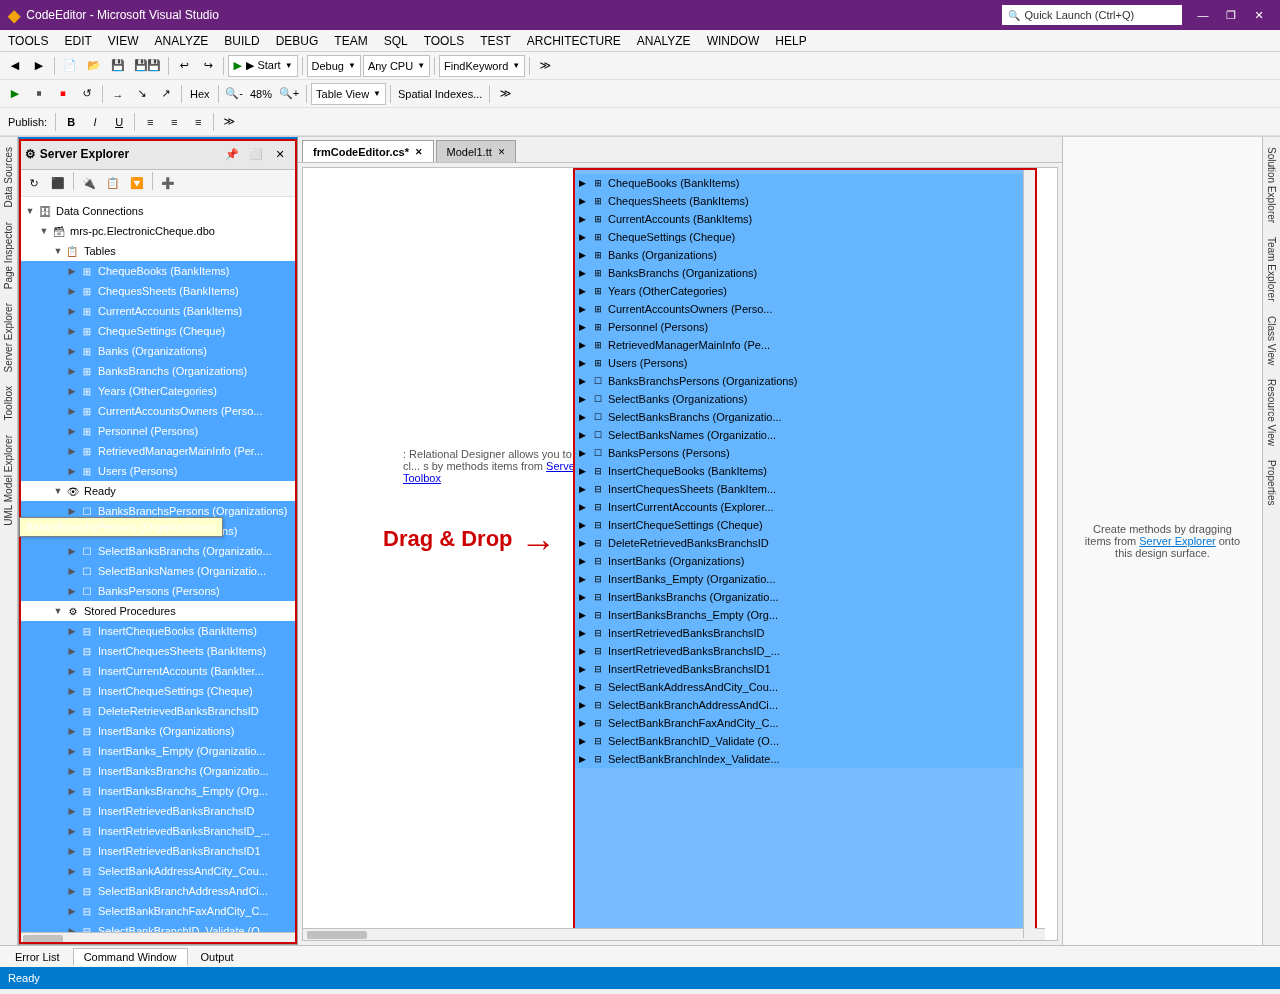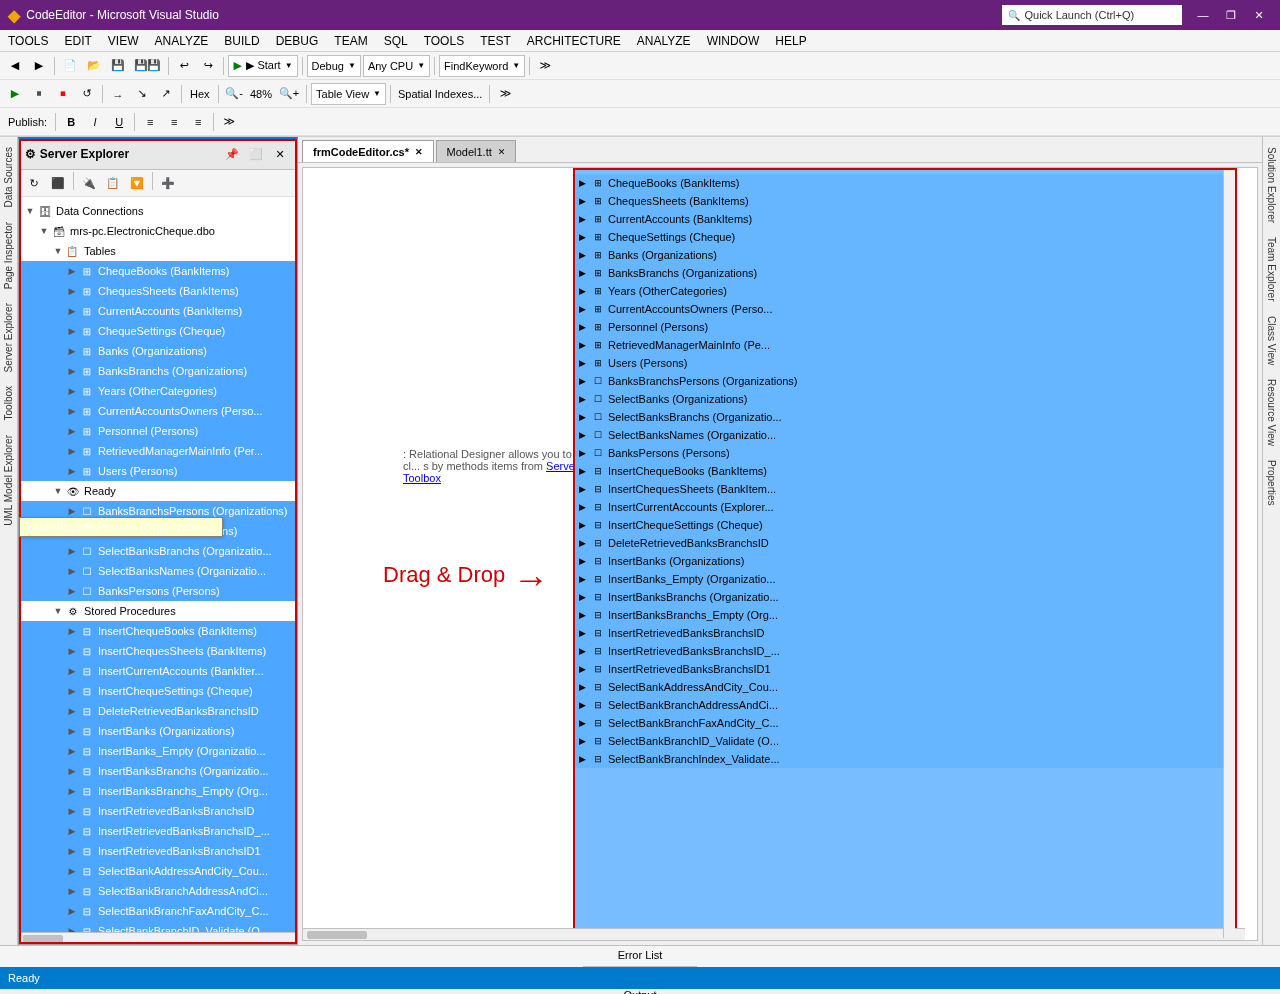--- a/index.html
+++ b/index.html
@@ -451,21 +451,21 @@
     <div class="designer-surface" style="position:relative;">
 
       <div style="position:absolute; top: 280px; left: 100px; font-size:11px; color:#555; max-width:250px;">
         <span>: Relational Designer allows you to visualize data cl...</span>
         <span>s by methods items from</span>
         <a href="#">Server Explorer</a>
         <span>or</span>
         <a href="#">Toolbox</a>
       </div>
 
-      <div class="drag-drop-label" style="position:absolute; top: 386px; left: 80px; font-size:22px; font-weight:normal; color:#cc0000;">
+      <div class="drag-drop-label" style="position:absolute; top: 350px; left: 80px; font-size:22px; font-weight:bold; color:#cc0000;">
         <span>Drag &amp; Drop</span>
         <span class="drag-arrow">→</span>
       </div>
 
       <div style="position:absolute; top: 0; left: 270px; right: 20px; bottom: 0; background: rgba(100,180,255,0.88); border: 2px solid #cc0000; overflow:hidden;">
 
         <div style="position:absolute; right:0; top:0; bottom:0; width:12px; background:#f0f0f0; border-left:1px solid #c0c0c0; z-index:10;"></div>
 
         <div style="padding: 4px 0;">
           <div class="drop-panel-item">
@@ -637,31 +637,38 @@
           </div>
         </div>
       </div>
 
       <div style="position:absolute; bottom:0; left:0; right:12px; height:12px; background:#f0f0f0; border-top:1px solid #c0c0c0;">
         <div style="width:60px; height:8px; background:#c0c0c0; margin:2px 4px; border-radius:2px;"></div>
       </div>
     </div>
   </div>
 
+  <div class="create-methods-panel">
+    <p>
+      <span>Create methods by dragging items from</span>
+      <a href="#">Server Explorer</a>
+      <span>onto this design surface.</span>
+    </p>
+  </div>
 
   <div class="right-tab-strip">
     <div class="right-tab">Solution Explorer</div>
     <div class="right-tab">Team Explorer</div>
     <div class="right-tab">Class View</div>
     <div class="right-tab">Resource View</div>
     <div class="right-tab">Properties</div>
   </div>
 </div>
 
-<div class="bottom-tabs" style="position:relative; bottom: auto; flex-direction: column;">
+<div class="bottom-tabs" style="position:relative; bottom: auto;">
   <div class="bottom-tab">Error List</div>
   <div class="bottom-tab active">Command Window</div>
   <div class="bottom-tab">Output</div>
 </div>
 
 <div class="status-bar" style="position:relative; bottom:auto;">
   <span>Ready</span>
 </div>
 
 </body></html>

